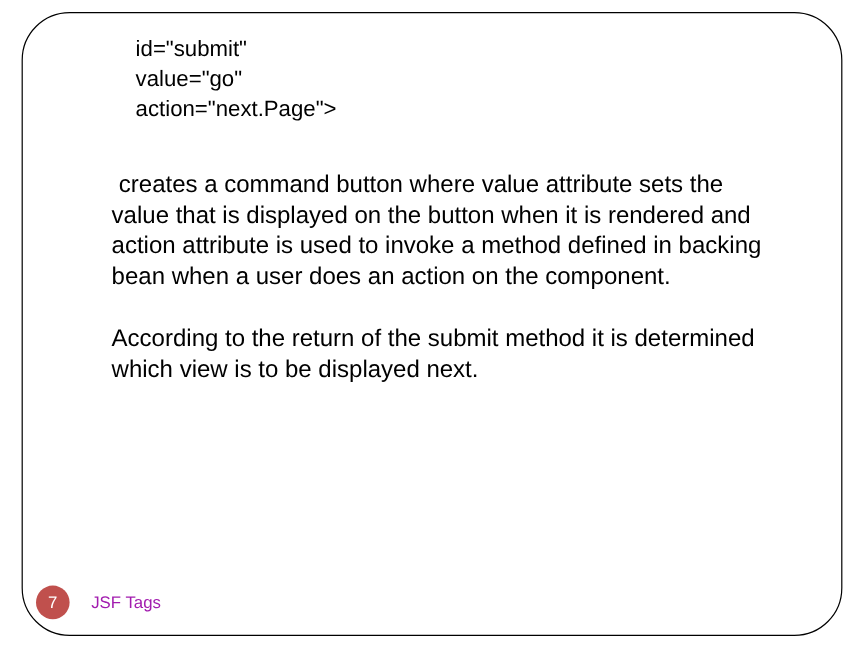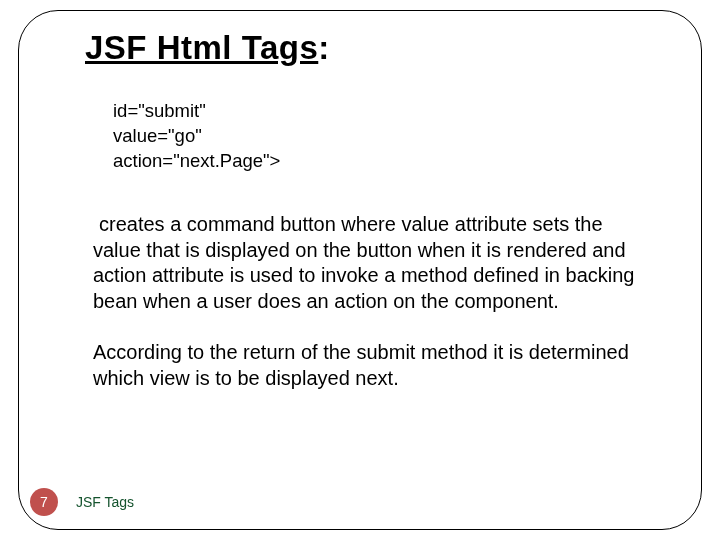--- a/index.html
+++ b/index.html
@@ -65,31 +65,28 @@
     color: #fff;
     font-size: 14px;
     display: flex;
     align-items: center;
     justify-content: center;
     margin-left: 30px;
     margin-right: 18px;
   }
   .footer-label {
     font-size: 14px;
-    color: #14532d;
+    color: #a21caf;
   }
 </style>
 </head>
 <body>
 
 <div class="slide-frame">
 
-  <h1 class="title">
-    <span class="underline">JSF Html Tags</span><span>:</span>
-  </h1>
 
   <div class="code-block">
     <div>id="submit"</div>
     <div>value="go"</div>
     <div>action="next.Page"&gt;</div>
   </div>
 
   <p class="para indent-first">creates a command button where value attribute sets the value that is displayed on the button when it is rendered and action attribute is used to invoke a method defined in backing bean when a user does an action on the component.</p>
 
   <p class="para">According to the return of the submit method it is determined which view is to be displayed next.</p>

